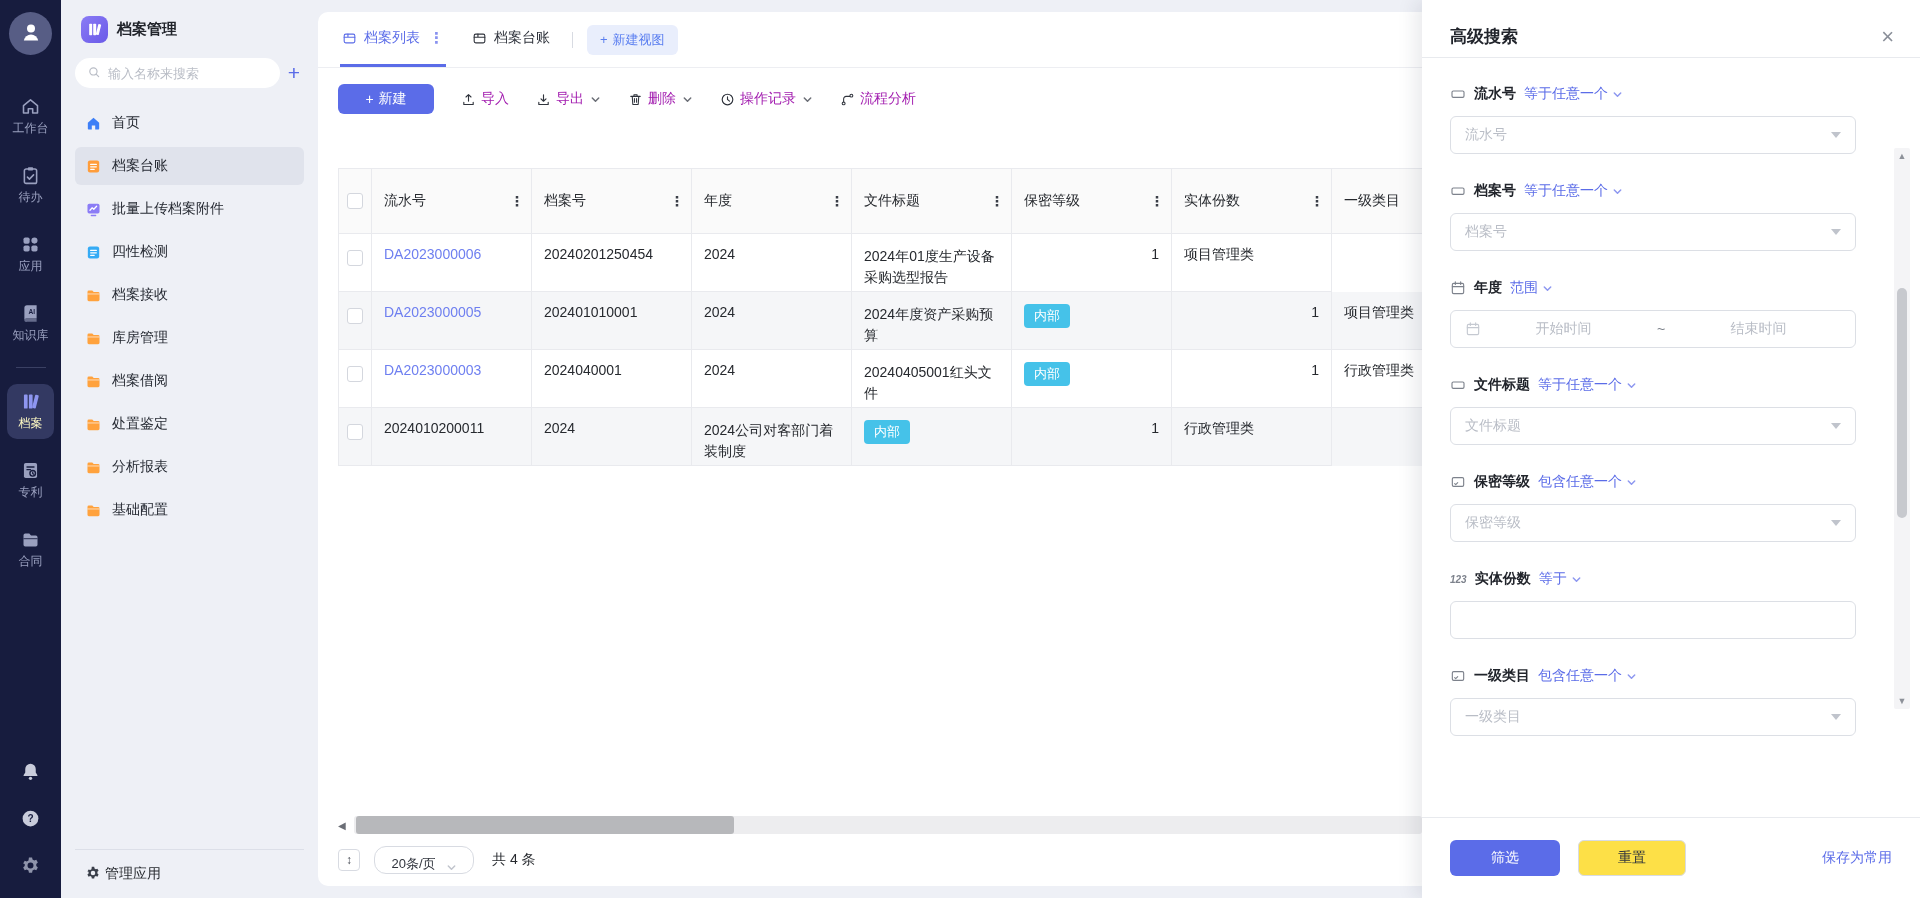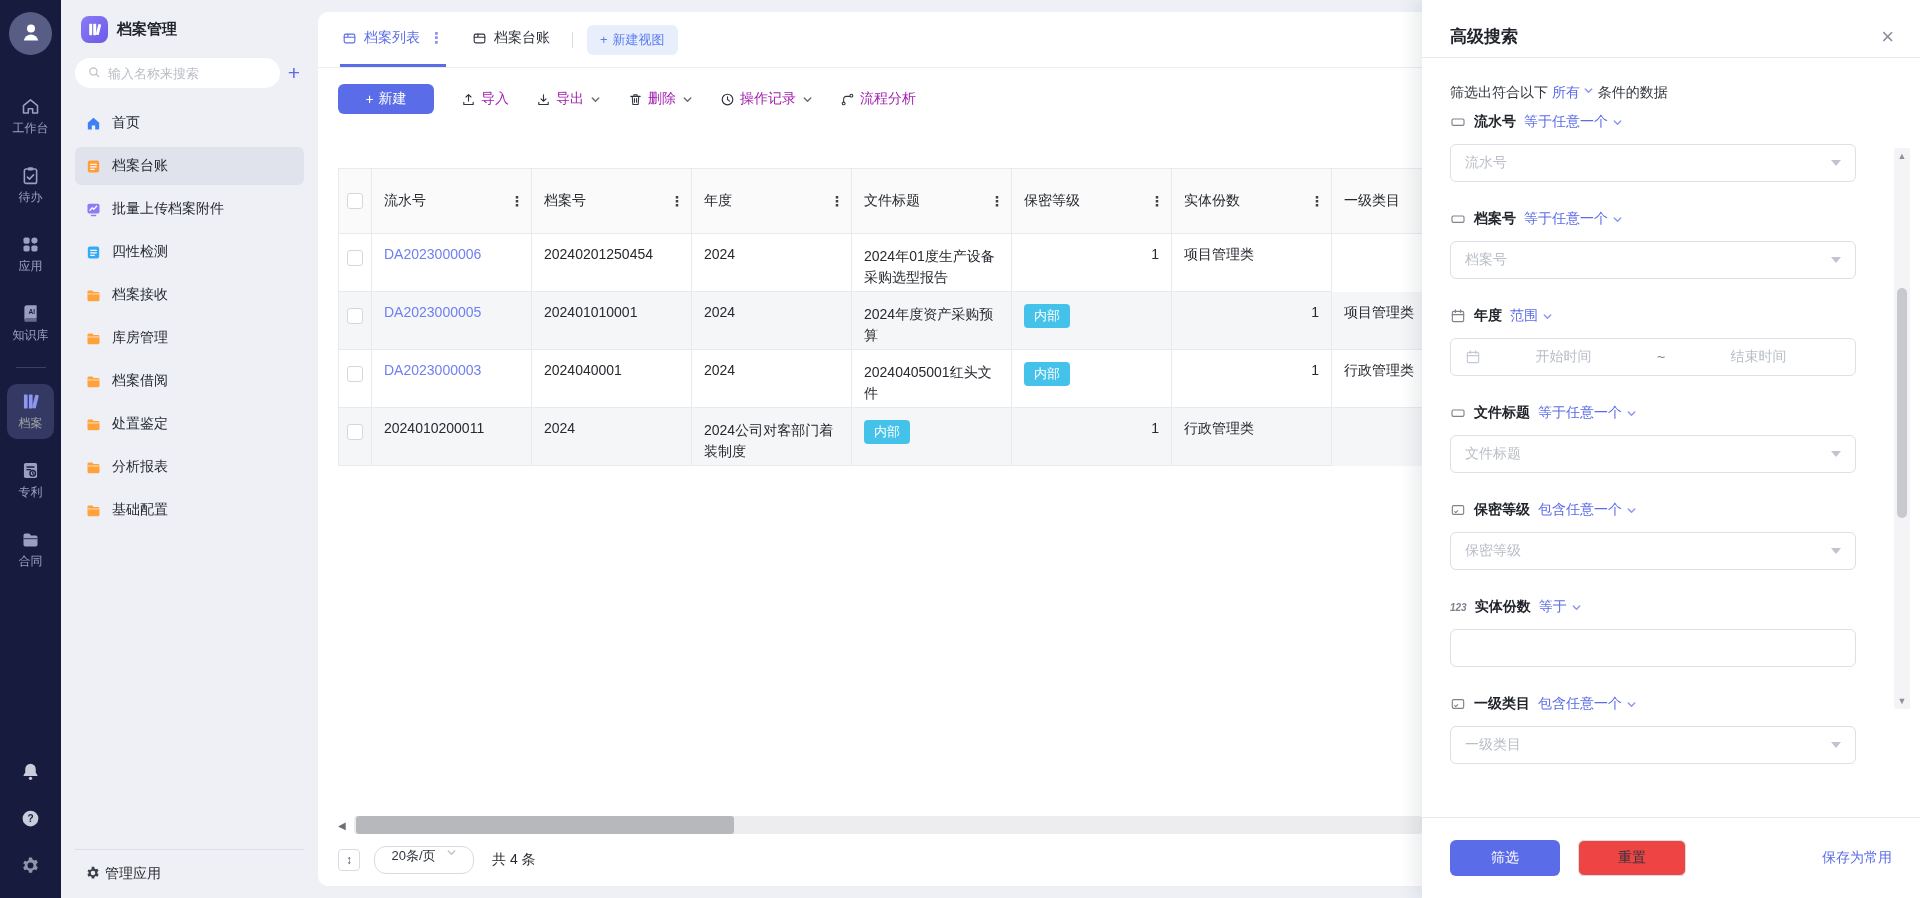--- a/index.html
+++ b/index.html
@@ -7,21 +7,21 @@
   body { font-family:"Liberation Sans","DejaVu Sans",sans-serif; font-size:14px; color:#26292E; background:#EEF0F6; }
   .app { display:flex; width:1920px; height:898px; }
 
   
   .rail { width:61px; background:#171C3E; display:flex; flex-direction:column; align-items:center; padding-top:12px; flex:none; }
   .avatar { width:43px; height:43px; border-radius:50%; background:#575D85; display:flex; align-items:center; justify-content:center; margin-bottom:34px; }
   .rail-nav { display:flex; flex-direction:column; align-items:center; width:100%; }
   .rail-item { display:flex; flex-direction:column; align-items:center; gap:3px; padding:7px 0; margin-bottom:14px; width:47px; border-radius:10px; cursor:pointer; }
   .rail-item .rail-label { font-size:12px; color:#9AA0BF; }
   .rail-item.active { background:#333962; }
-  .rail-item.active .rail-label { color:#a3a3a3; }
+  .rail-item.active .rail-label { color:#fef9c3; }
   .rail-divider { width:30px; height:1px; background:#3A4063; margin:2px 0 16px; }
   .rail-bottom { margin-top:auto; display:flex; flex-direction:column; align-items:center; gap:26px; padding-bottom:22px; }
   .rail-bottom .ric { cursor:pointer; display:flex; }
 
   
   .sidebar { width:257px; background:#EEF0F6; display:flex; flex-direction:column; flex:none; padding:0 14px; }
   .sb-header { display:flex; align-items:center; gap:9px; margin:16px 0 0 6px; }
   .sb-app-icon { width:27px; height:27px; border-radius:8px; background:linear-gradient(135deg,#8A7BF5,#6A5AE8); display:flex; align-items:center; justify-content:center; }
   .sb-title { font-size:15px; font-weight:bold; color:#21242B; }
   .sb-search-row { display:flex; align-items:center; margin-top:15px; gap:8px; }
@@ -65,21 +65,21 @@
   .badge { display:inline-block; color:#fff; font-size:13px; border-radius:4px; padding:3px 10px; }
   .num-cell { text-align:right; }
   .title-cell { line-height:21px; }
 
   .hscroll { margin:auto 0 0 20px; height:18px; flex:none; display:flex; align-items:center; position:relative; }
   .hs-arrow { color:#6B6E76; font-size:10px; width:16px; flex:none; cursor:pointer; }
   .hs-track { flex:1; height:18px; background:#EDEDEF; border-radius:3px; position:relative; }
   .hs-thumb { position:absolute; left:2px; top:0; width:378px; height:18px; background:#B7B8BB; border-radius:3px; cursor:grab; }
   .pager { height:52px; flex:none; display:flex; align-items:center; padding-left:20px; gap:14px; }
   .pg-size-icon { width:22px; height:22px; border:1px solid #D8DBE2; border-radius:4px; display:flex; align-items:center; justify-content:center; font-size:12px; color:#4A4E57; cursor:pointer; }
-  .pg-select { width:100px; height:28px; border:1px solid #D8DBE2; border-radius:12px; display:flex; align-items:flex-start; justify-content:center; gap:10px; font-size:13px; color:#30343D; cursor:pointer; background:#fff; }
+  .pg-select { width:100px; height:28px; border:1px solid #D8DBE2; border-radius:12px; display:flex; align-items:flex-end; justify-content:center; gap:10px; font-size:13px; color:#30343D; cursor:pointer; background:#fff; }
   .pg-total { color:#26292E; margin-left:4px; }
 
   
   .panel { width:498px; flex:none; background:#fff; box-shadow:-6px 0 18px rgba(30,35,60,.10); display:flex; flex-direction:column; position:relative; z-index:3; }
   .panel-header { height:58px; flex:none; border-bottom:1px solid #E8EAEE; display:flex; align-items:center; justify-content:space-between; padding:16px 26px 0 28px; }
   .panel-title { font-size:17px; font-weight:600; color:#21242B; }
   .panel-close { font-size:22px; color:#8A8F99; cursor:pointer; line-height:1; }
   .panel-body { flex:1; overflow:hidden; padding:26px 64px 0 28px; position:relative; }
   .cond-line { color:#30343D; margin-bottom:10px; }
   .blue { color:#5B6CE8; cursor:pointer; }
@@ -95,21 +95,21 @@
   .fdate .dseg { flex:1; text-align:center; color:#B9BDC6; }
   .fdate .dtilde { color:#7A7F88; width:30px; text-align:center; }
   .finput input { border:none; outline:none; width:100%; font-family:inherit; font-size:14px; }
   .f123 { font-size:10px; font-weight:bold; color:#7D828C; font-style:italic; letter-spacing:0; }
   .panel-scrollbar { position:absolute; top:90px; bottom:108px; right:10px; width:16px; background:#F4F4F6; border-radius:2px; display:flex; flex-direction:column; align-items:center; }
   .ps-up,.ps-down { color:#8D9199; font-size:9px; padding:3px 0; cursor:pointer; }
   .ps-down { margin-top:auto; }
   .ps-thumb { position:absolute; top:140px; width:10px; height:230px; left:3px; background:#C7C9CE; border-radius:5px; cursor:grab; }
   .panel-footer { height:81px; flex:none; border-top:1px solid #E8EAEE; display:flex; align-items:center; padding:9px 28px; gap:18px; }
   .btn-filter { width:110px; height:36px; background:#5B6CE8; color:#fff; border:none; border-radius:6px; font-size:14px; cursor:pointer; font-family:inherit; }
-  .btn-reset { width:108px; height:36px; background:#ef4444; color:#30343D; border:1px solid #D8DBE2; border-radius:6px; font-size:14px; cursor:pointer; font-family:inherit; }
+  .btn-reset { width:108px; height:36px; background:#fde047; color:#30343D; border:1px solid #D8DBE2; border-radius:6px; font-size:14px; cursor:pointer; font-family:inherit; }
   .save-link { margin-left:auto; color:#5B6CE8; cursor:pointer; }
 </style>
 </head>
 <body>
 
 <div class="app">
 
   <aside class="rail">
     <div class="avatar">
         <span id="avatar-ico"><svg width="24" height="24" viewBox="0 0 24 24" fill="none" xmlns="http://www.w3.org/2000/svg">
@@ -535,29 +535,20 @@
       </div>
     </div>
   </main>
 
   <aside class="panel">
     <div class="panel-header">
       <span class="panel-title">高级搜索</span>
       <span class="panel-close">×</span>
     </div>
     <div class="panel-body">
-      <div class="cond-line">
-        <span>筛选出符合以下</span>
-        <span class="blue"><span>所有</span><span class="ccaret" style="display: inline-flex;">
-              <svg width="11" height="11" viewBox="0 0 12 12">
-                <path d="M2.5 4.3 L6 7.8 L9.5 4.3" stroke="#8D97F0" stroke-width="1.6" fill="none" stroke-linecap="round" stroke-linejoin="round"></path>
-              </svg>
-            </span></span>
-        <span>条件的数据</span>
-      </div>
       <div id="panel-fields">
           <div class="fgroup">
             <div class="fgroup-label">
               <span style="display:flex">
                 <svg width="16" height="16" viewBox="0 0 24 24" fill="none" xmlns="http://www.w3.org/2000/svg">
                   <rect x="3" y="7.5" width="18" height="9.5" rx="2" stroke="#7D828C" stroke-width="1.7"></rect>
                 </svg>
               </span>
               <span class="flabel">流水号</span>
               <span class="fop">等于任意一个<svg width="11" height="11" viewBox="0 0 12 12">

